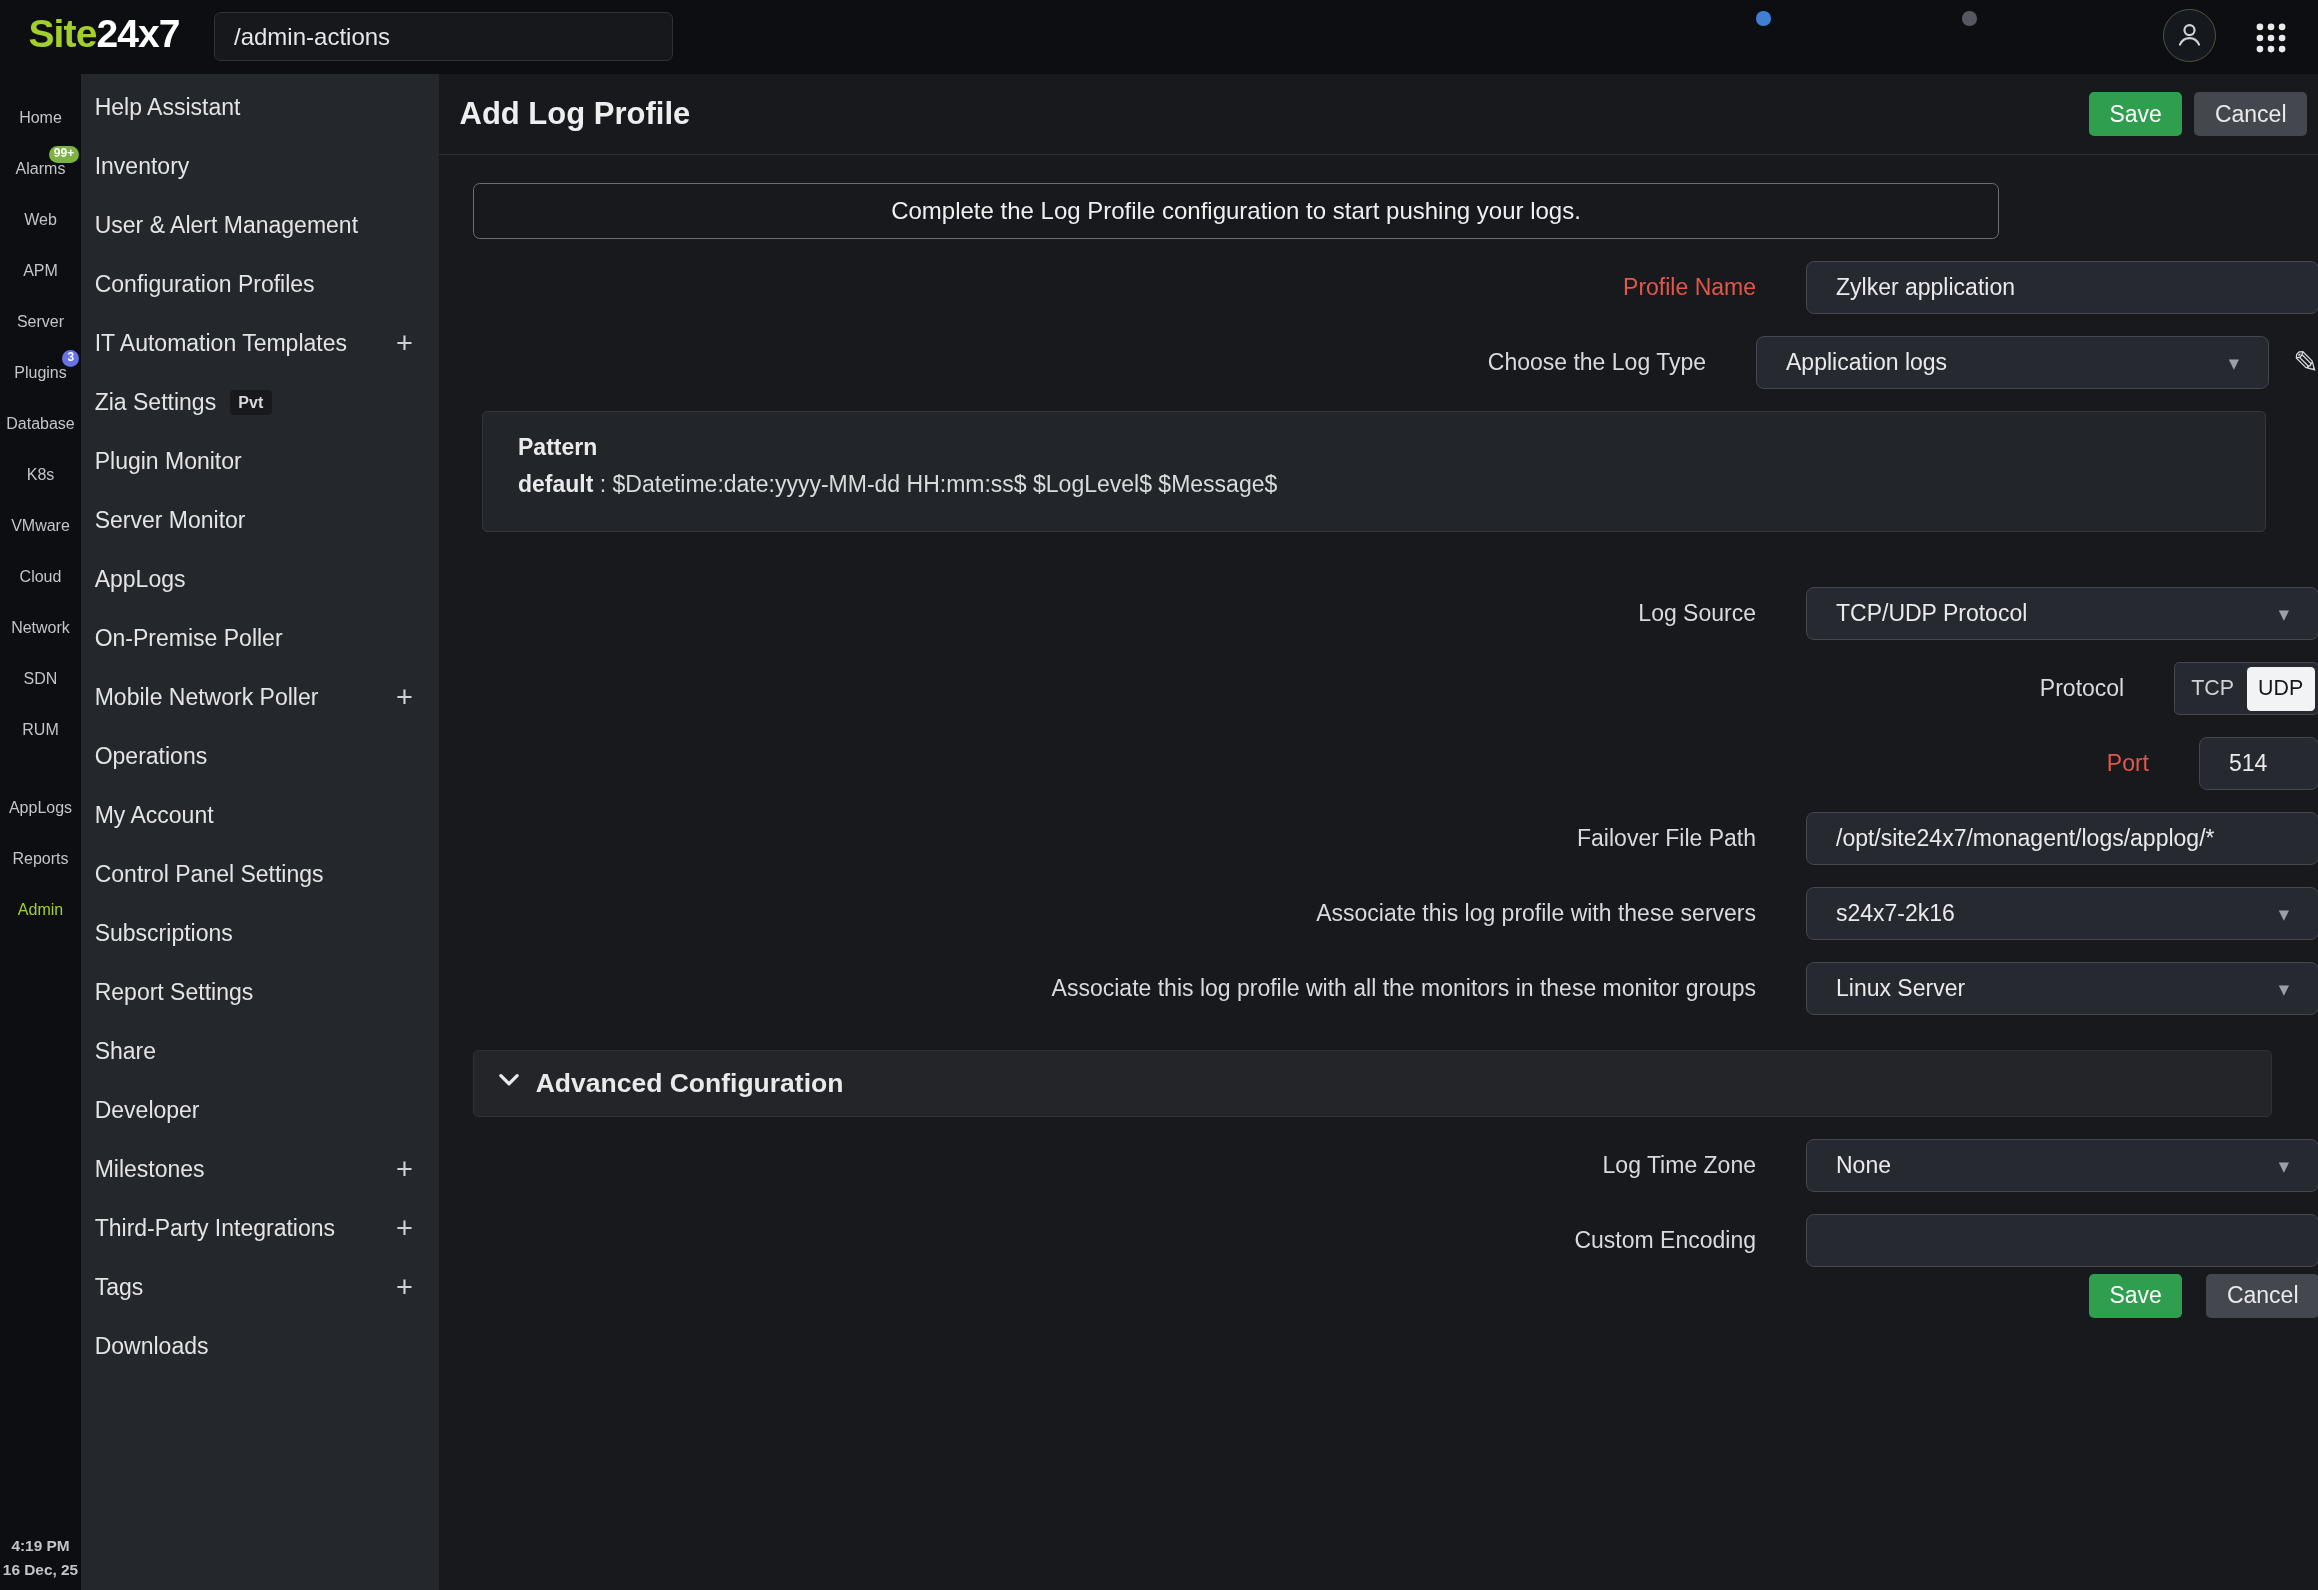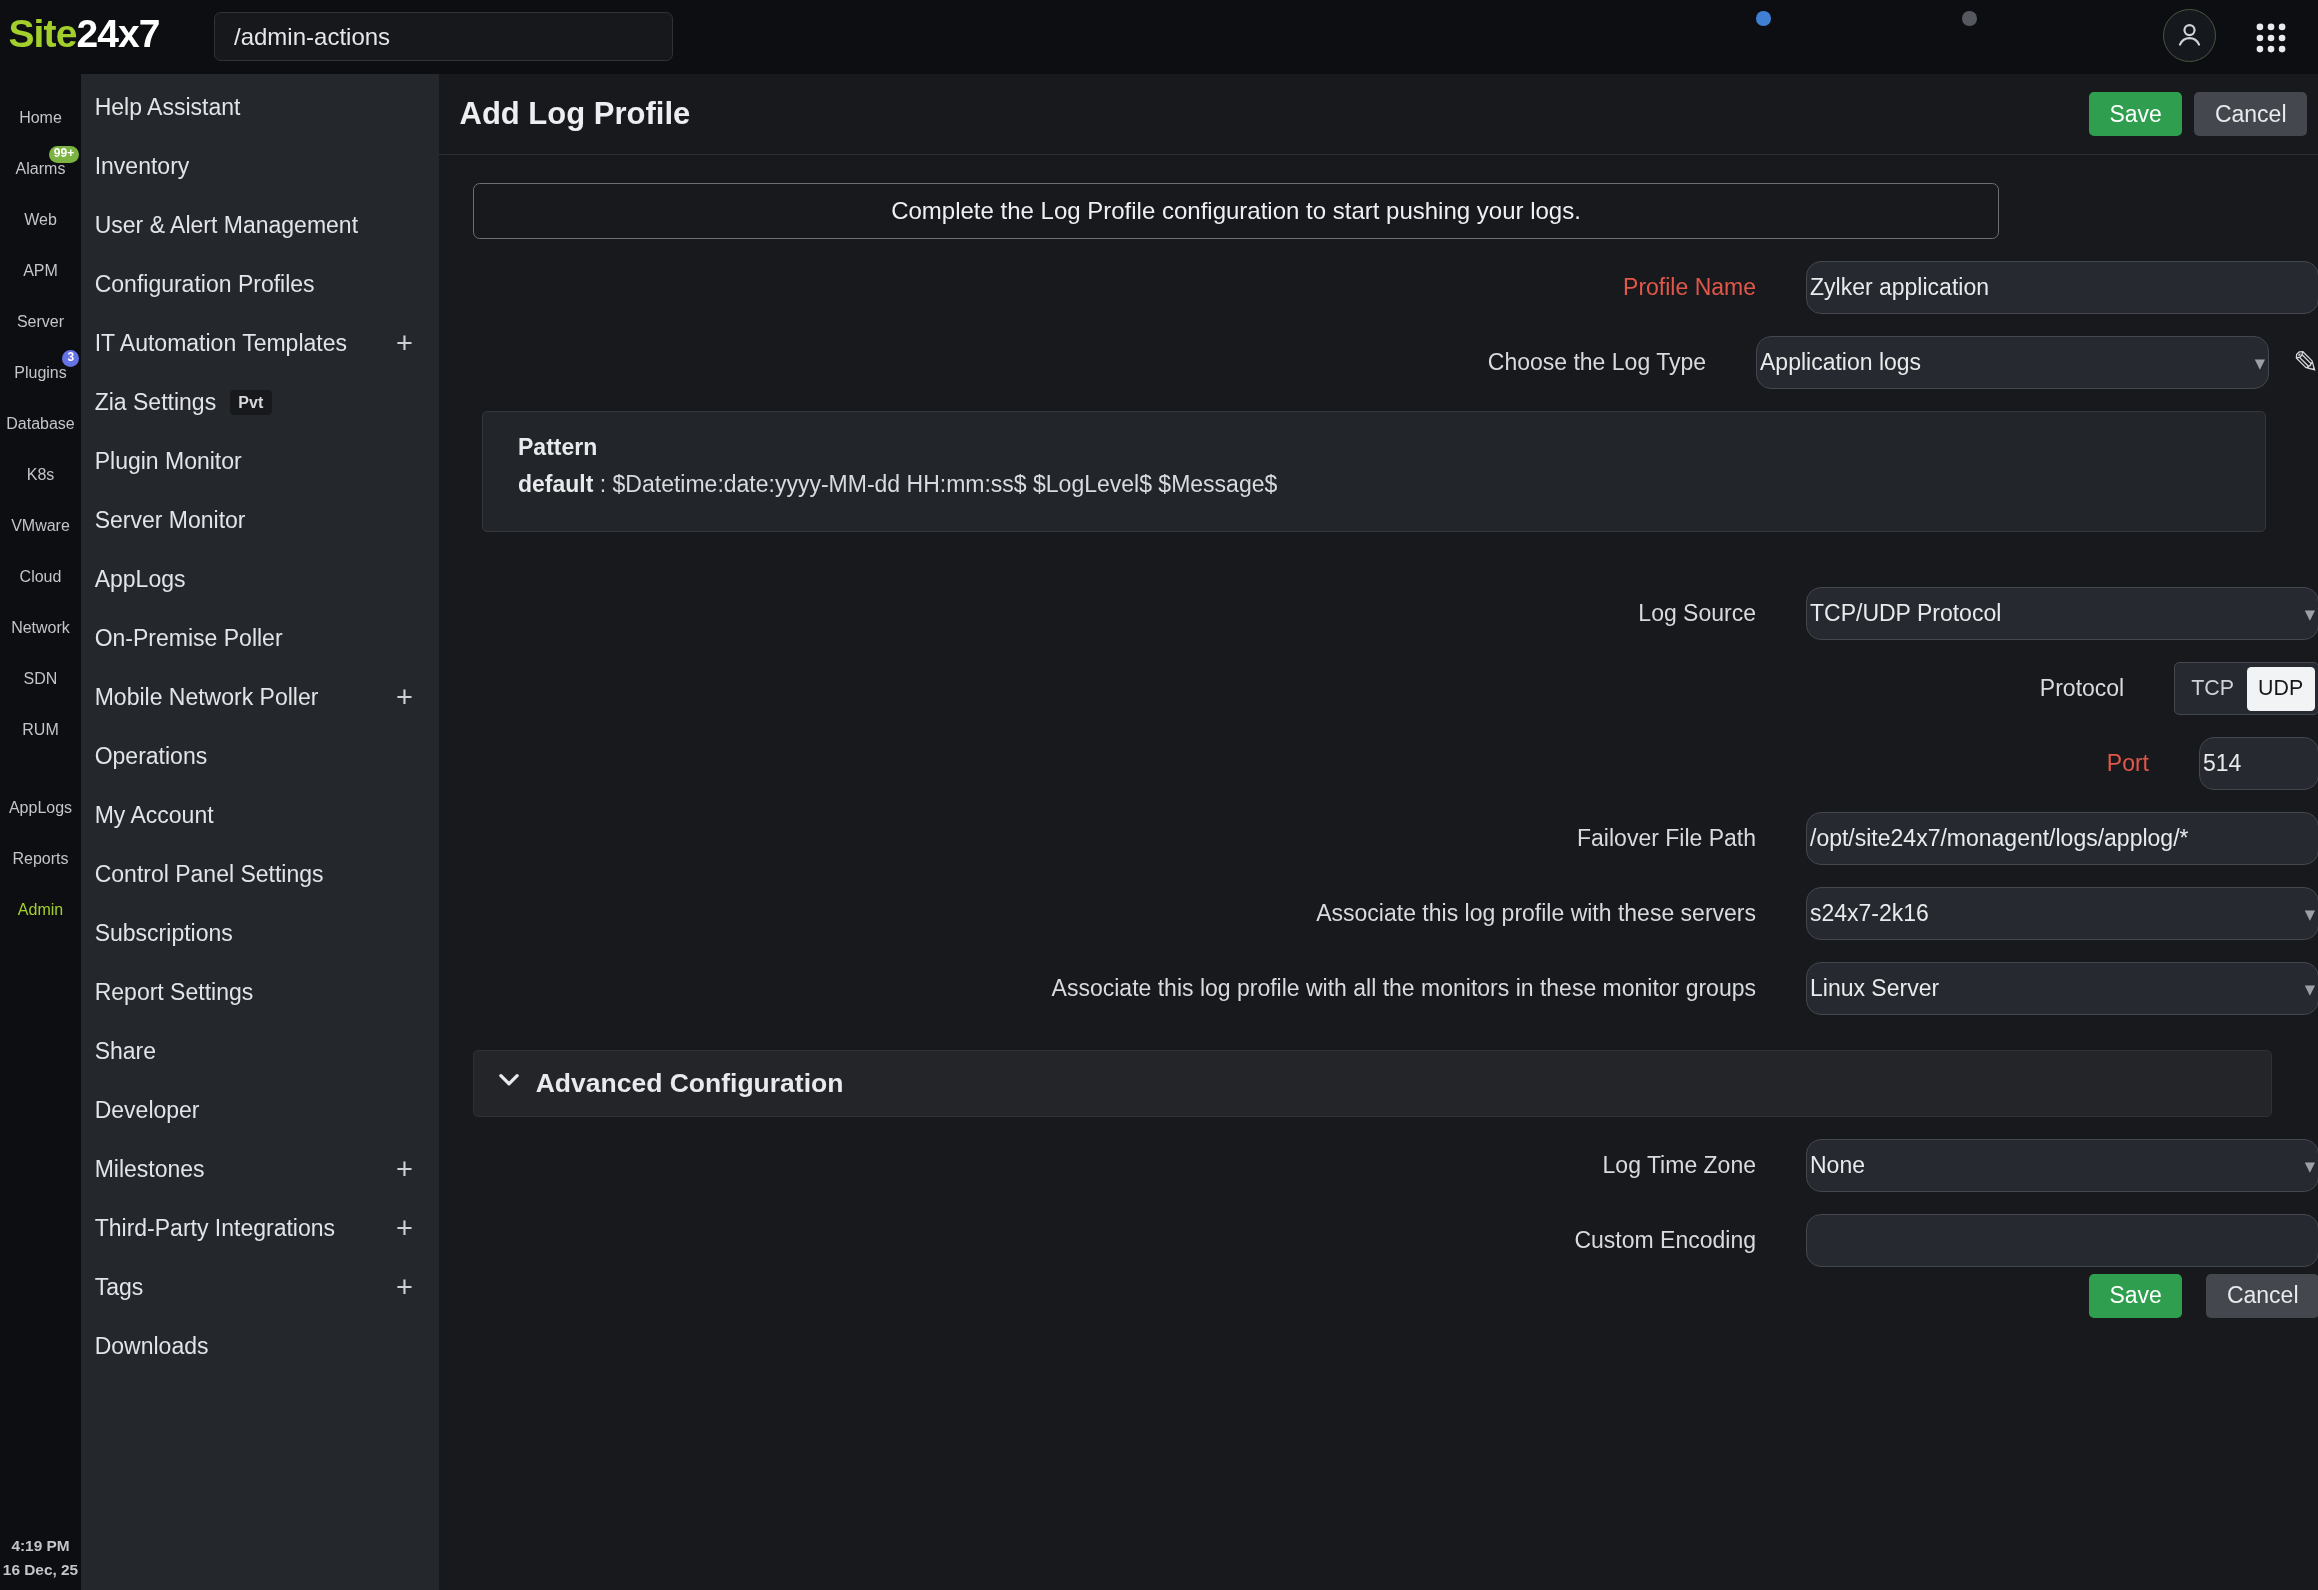--- a/index.html
+++ b/index.html
@@ -2,21 +2,21 @@
 <html style="font-size:13.7px"><head>
 <meta charset="utf-8">
 <style>
   * { box-sizing: border-box; }
   body { margin:0; background:#101214; font-family:"Liberation Sans", sans-serif; }
   .page { position:relative; width:2319px; height:1591px; background:#17191d; overflow:hidden; color:#e8eaec; }
 
   
   .topbar { position:absolute; top:0; left:0; right:0; height:74px; background:#0c0e11; z-index:5; }
   .logo { position:absolute; left:8.5px; top:12px; font-size:39px; font-weight:700; letter-spacing:-0.9px; cursor:pointer; }
-  .logo-site { color:#a3cf2d; }
+  .logo-site { color:#a3cf2d;margin-left:20px; }
   .logo-247 { color:#ffffff; }
   .url-input { position:absolute; left:214px; top:12px; width:459px; height:49px; background:#16181c;
     border:0.9px solid #2f3237; border-radius:6.8px; color:#e4e6e9; font-size:24px; padding:0 19px;
     font-family:inherit; outline:none; }
   .dot { position:absolute; top:11px; width:14.5px; height:14.5px; border-radius:50%; cursor:pointer; }
   .dot-blue { left:1756px; background:#3f7fd4; }
   .dot-gray { left:1962px; background:#55585e; }
   .avatar { position:absolute; left:2163px; top:9.4px; width:53px; height:53px; border-radius:50%;
     border:1.7px solid #4c5542; background:#15181c; display:flex; align-items:center; justify-content:center; cursor:pointer; }
   .apps-icon { position:absolute; left:2252px; top:19px; width:38px; height:38px; cursor:pointer; }
@@ -56,22 +56,22 @@
   .form-area { position:relative; padding-top:28px; }
   .banner { margin-left:34px; width:1526px; height:56px; border:0.9px solid #6a6e75; border-radius:6.8px;
     display:flex; align-items:center; justify-content:center; font-size:24px; color:#eef0f2; }
 
   .form-row { display:flex; align-items:center; margin-top:22px;justify-content:flex-end; }
   .form-row.mt-lg { margin-top:55px; }
   .form-row.mt-sm { margin-top:6.8px; }
   .form-label { width:789px; flex:0 0 auto; text-align:right; padding-right:50px; font-size:23px; color:#d8dbde; }
   .form-label.red { color:#e25749; }
 
-  .input, .select { height:53px; background:#26292f; border:0.9px solid #43474e; border-radius:15px;
-    color:#e8eaec; font-size:23px; padding:0 3px; font-family:inherit; outline:none; }
+  .input, .select { height:53px; background:#26292f; border:0.9px solid #43474e; border-radius:8px;
+    color:#e8eaec; font-size:23px; padding:0 29px; font-family:inherit; outline:none; }
   .w-std { width:513px; }
   .w-port { width:120px; }
   .select { display:flex; align-items:center; justify-content:space-between; cursor:pointer; }
   .caret { color:#9aa0a6; font-size:20.5px; margin-left:12px; }
   .pencil { margin-left:24px; font-size:31px; color:#d8dbde; cursor:pointer; }
 
   .pattern-box { margin:22px 0 0 43px; width:1784px; height:121px; background:#222529;
     border:0.9px solid #34383e; border-radius:5.1px; padding:22px 0 0 35px; }
   .pattern-title { font-size:23px; font-weight:700; color:#e8eaec; }
   .pattern-line { margin-top:10.3px; font-size:23px; color:#d8dbde; }

